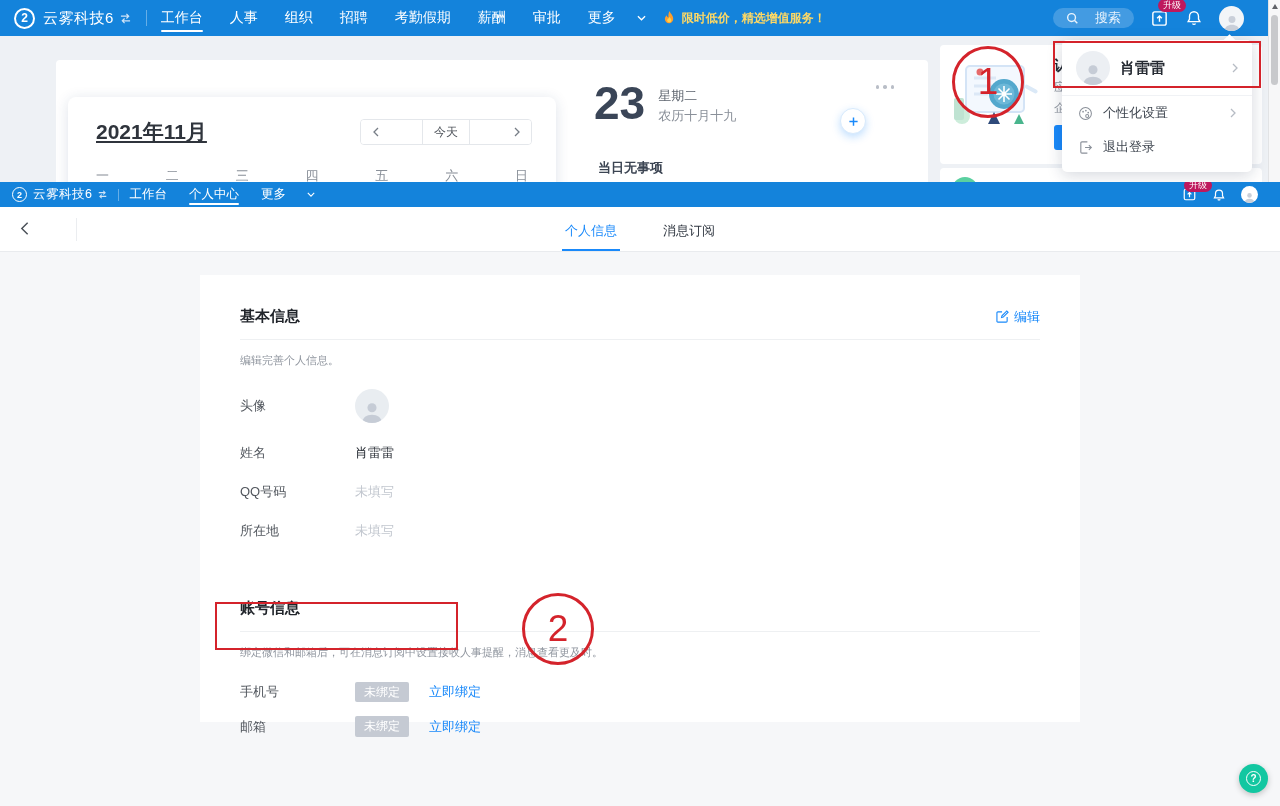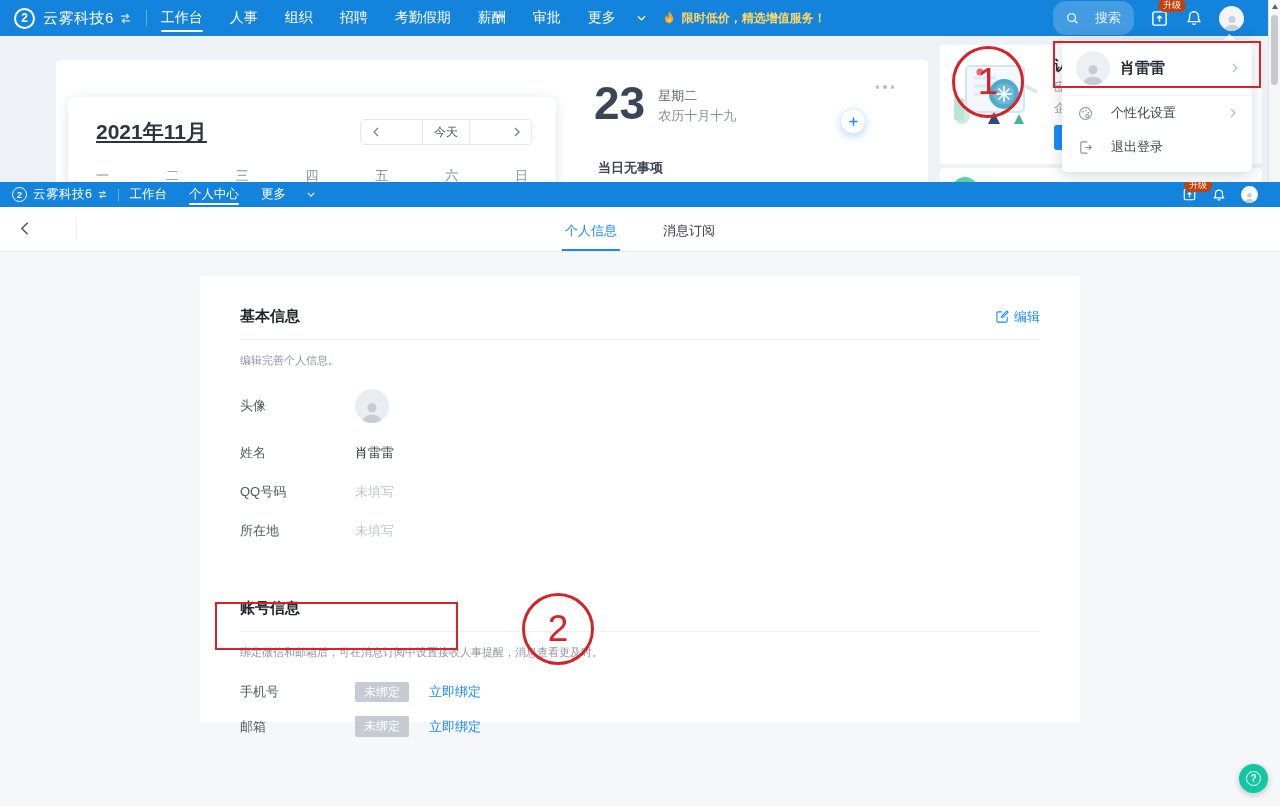--- a/index.html
+++ b/index.html
@@ -14,24 +14,24 @@
     font-size:12px;font-weight:bold;color:#fff;flex-shrink:0;}
   .brand{margin-left:8px;font-size:15px;letter-spacing:.5px;white-space:nowrap;}
   .swap{margin-left:5px;display:flex;align-items:center;}
   .vdiv1{width:1px;height:16px;background:rgba(255,255,255,.35);margin:0 14px;}
   .nav1-menu{display:flex;align-items:center;gap:27px;height:100%;}
   .nav1-item{position:relative;height:100%;display:flex;align-items:center;font-size:14px;white-space:nowrap;cursor:default;}
   .nav1-item.active::after{content:"";position:absolute;left:0;right:0;bottom:4px;height:2px;background:#fff;border-radius:1px;}
   .nav1-more{display:flex;align-items:center;gap:21px;}
   .promo{display:flex;align-items:center;gap:6px;margin-left:17px;font-size:12px;font-weight:bold;color:#ffd964;white-space:nowrap;}
   .nav1-right{margin-left:auto;display:flex;align-items:center;gap:16px;padding-right:22px;}
-  .search-pill{display:flex;align-items:center;gap:16px;height:34px;padding:0 13px;border-radius:13px;background:rgba(255,255,255,.2);
+  .search-pill{display:flex;align-items:center;gap:16px;height:20px;padding:0 13px;border-radius:13px;background:rgba(255,255,255,.2);
     font-size:13px;color:#eaf4fd;}
   .icon-wrap{position:relative;display:flex;align-items:center;}
-  .upg-badge{position:absolute;top:-10px;right:-17px;background:#c2410c;color:#fff;font-size:9px;line-height:13px;
+  .upg-badge{position:absolute;top:-10px;right:-17px;background:#be185d;color:#fff;font-size:9px;line-height:13px;
     padding:0 5px;border-radius:7px;white-space:nowrap;}
   .topavatar{width:25px;height:25px;border-radius:50%;background:#f2f5f8;overflow:hidden;display:flex;align-items:flex-end;justify-content:center;}
 
   .sbar{position:absolute;top:0;right:0;bottom:0;width:12px;background:#f7f7f8;border-left:1px solid #e2e3e5;z-index:6;}
   .sbar .arrow{width:0;height:0;border-left:3.5px solid transparent;border-right:3.5px solid transparent;
     border-bottom:5px solid #606268;margin:4px auto 0;}
   .sbar .thumb{position:absolute;top:15px;left:2px;width:7px;height:70px;background:#c8c9cc;border-radius:4px;}
 
   .c1{position:absolute;top:36px;left:0;right:0;bottom:0;}
   .panel{position:absolute;left:56px;top:24px;width:872px;height:160px;background:#fff;border-radius:4px 4px 0 0;}
@@ -69,21 +69,21 @@
   .rc2dots{margin-left:auto;padding-top:6px;}
 
   .dropdown{position:absolute;left:1062px;top:40px;width:190px;background:#fff;border-radius:5px;z-index:8;
     box-shadow:0 3px 16px rgba(15,35,64,.18);padding-bottom:8px;}
   .dropdown .caret{position:absolute;top:-4px;right:18px;width:9px;height:9px;background:#fff;transform:rotate(45deg);}
   .duser{display:flex;align-items:center;gap:10px;padding:11px 14px 10px;}
   .davatar{width:34px;height:34px;border-radius:50%;background:#eceff3;overflow:hidden;display:flex;align-items:flex-end;justify-content:center;flex-shrink:0;}
   .dname{font-size:15px;font-weight:bold;color:#262b33;}
   .dchev{margin-left:auto;display:flex;}
   .ddiv{height:1px;background:#f0f2f5;}
-  .ditem{display:flex;align-items:center;gap:18px;padding:8px 16px;font-size:13px;color:#3f4650;}
+  .ditem{display:flex;align-items:center;gap:10px;padding:8px 16px;font-size:13px;color:#3f4650;}
   .ditem .dchev{margin-left:auto;}
 
   
   .s2{position:absolute;top:182px;left:0;right:0;bottom:0;background:#f6f7f9;overflow:hidden;}
   .nav2{height:25px;background:#1483db;display:flex;align-items:center;padding:0 12px;color:#fff;}
   .logo.sm{width:15px;height:15px;border-width:1.5px;font-size:9px;}
   .brand.sm{font-size:12.5px;margin-left:6px;}
   .vdiv1.sm{height:12px;margin:0 10px;}
   .nav2-menu{display:flex;align-items:center;gap:22px;height:100%;}
   .nav2-item{position:relative;height:100%;display:flex;align-items:center;font-size:12.5px;white-space:nowrap;}

